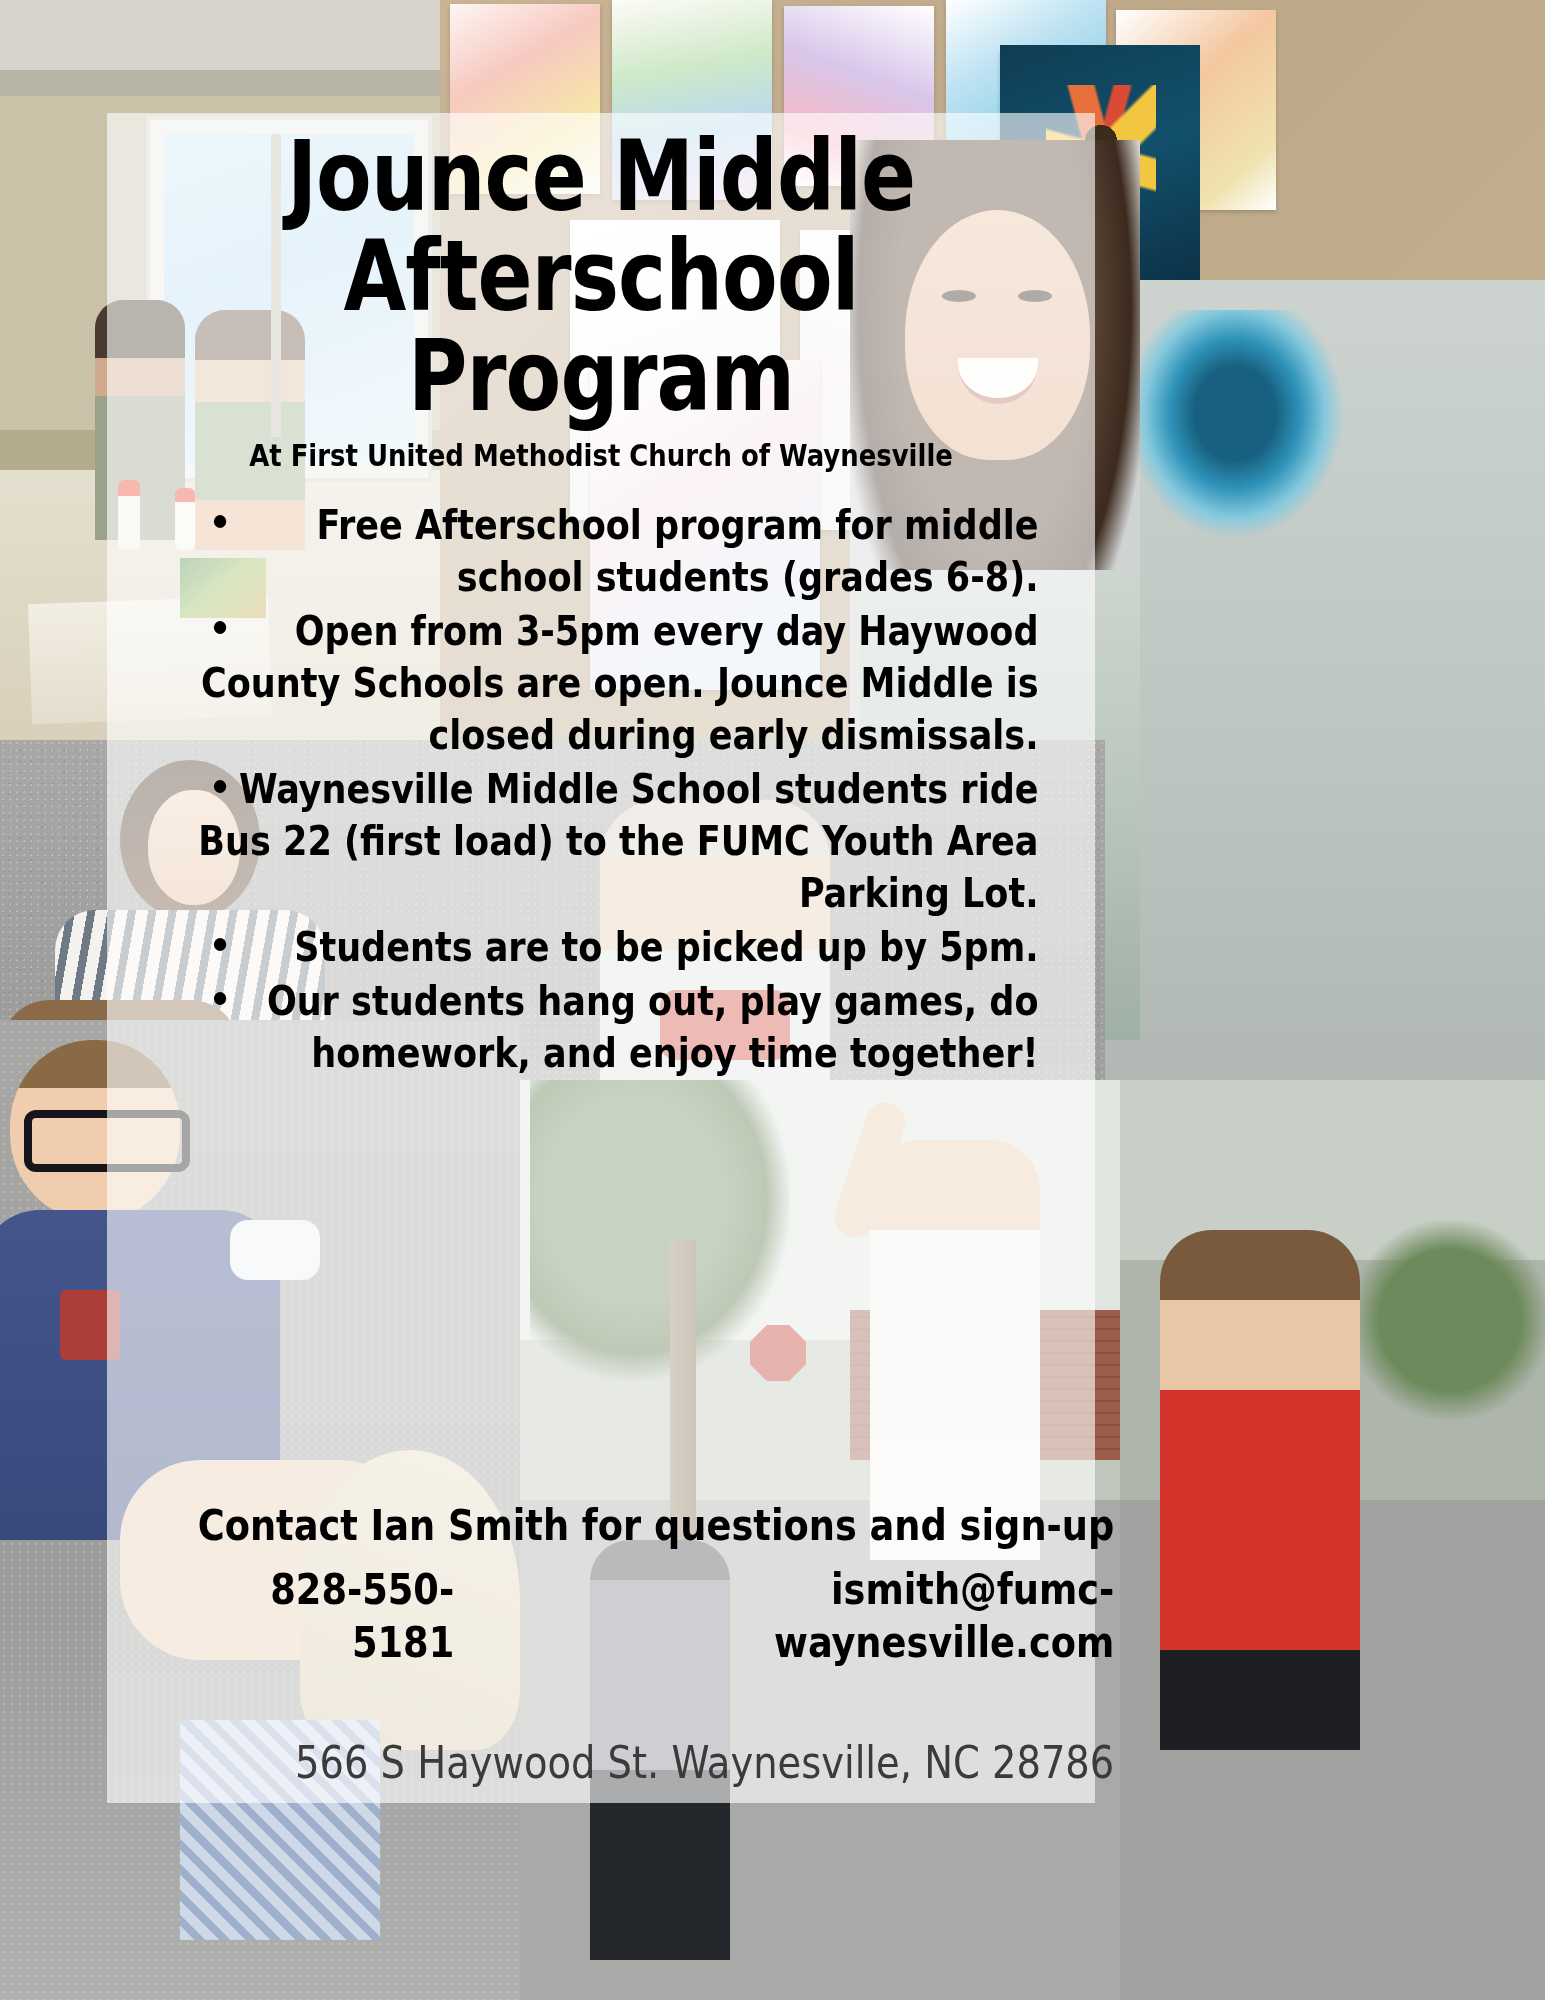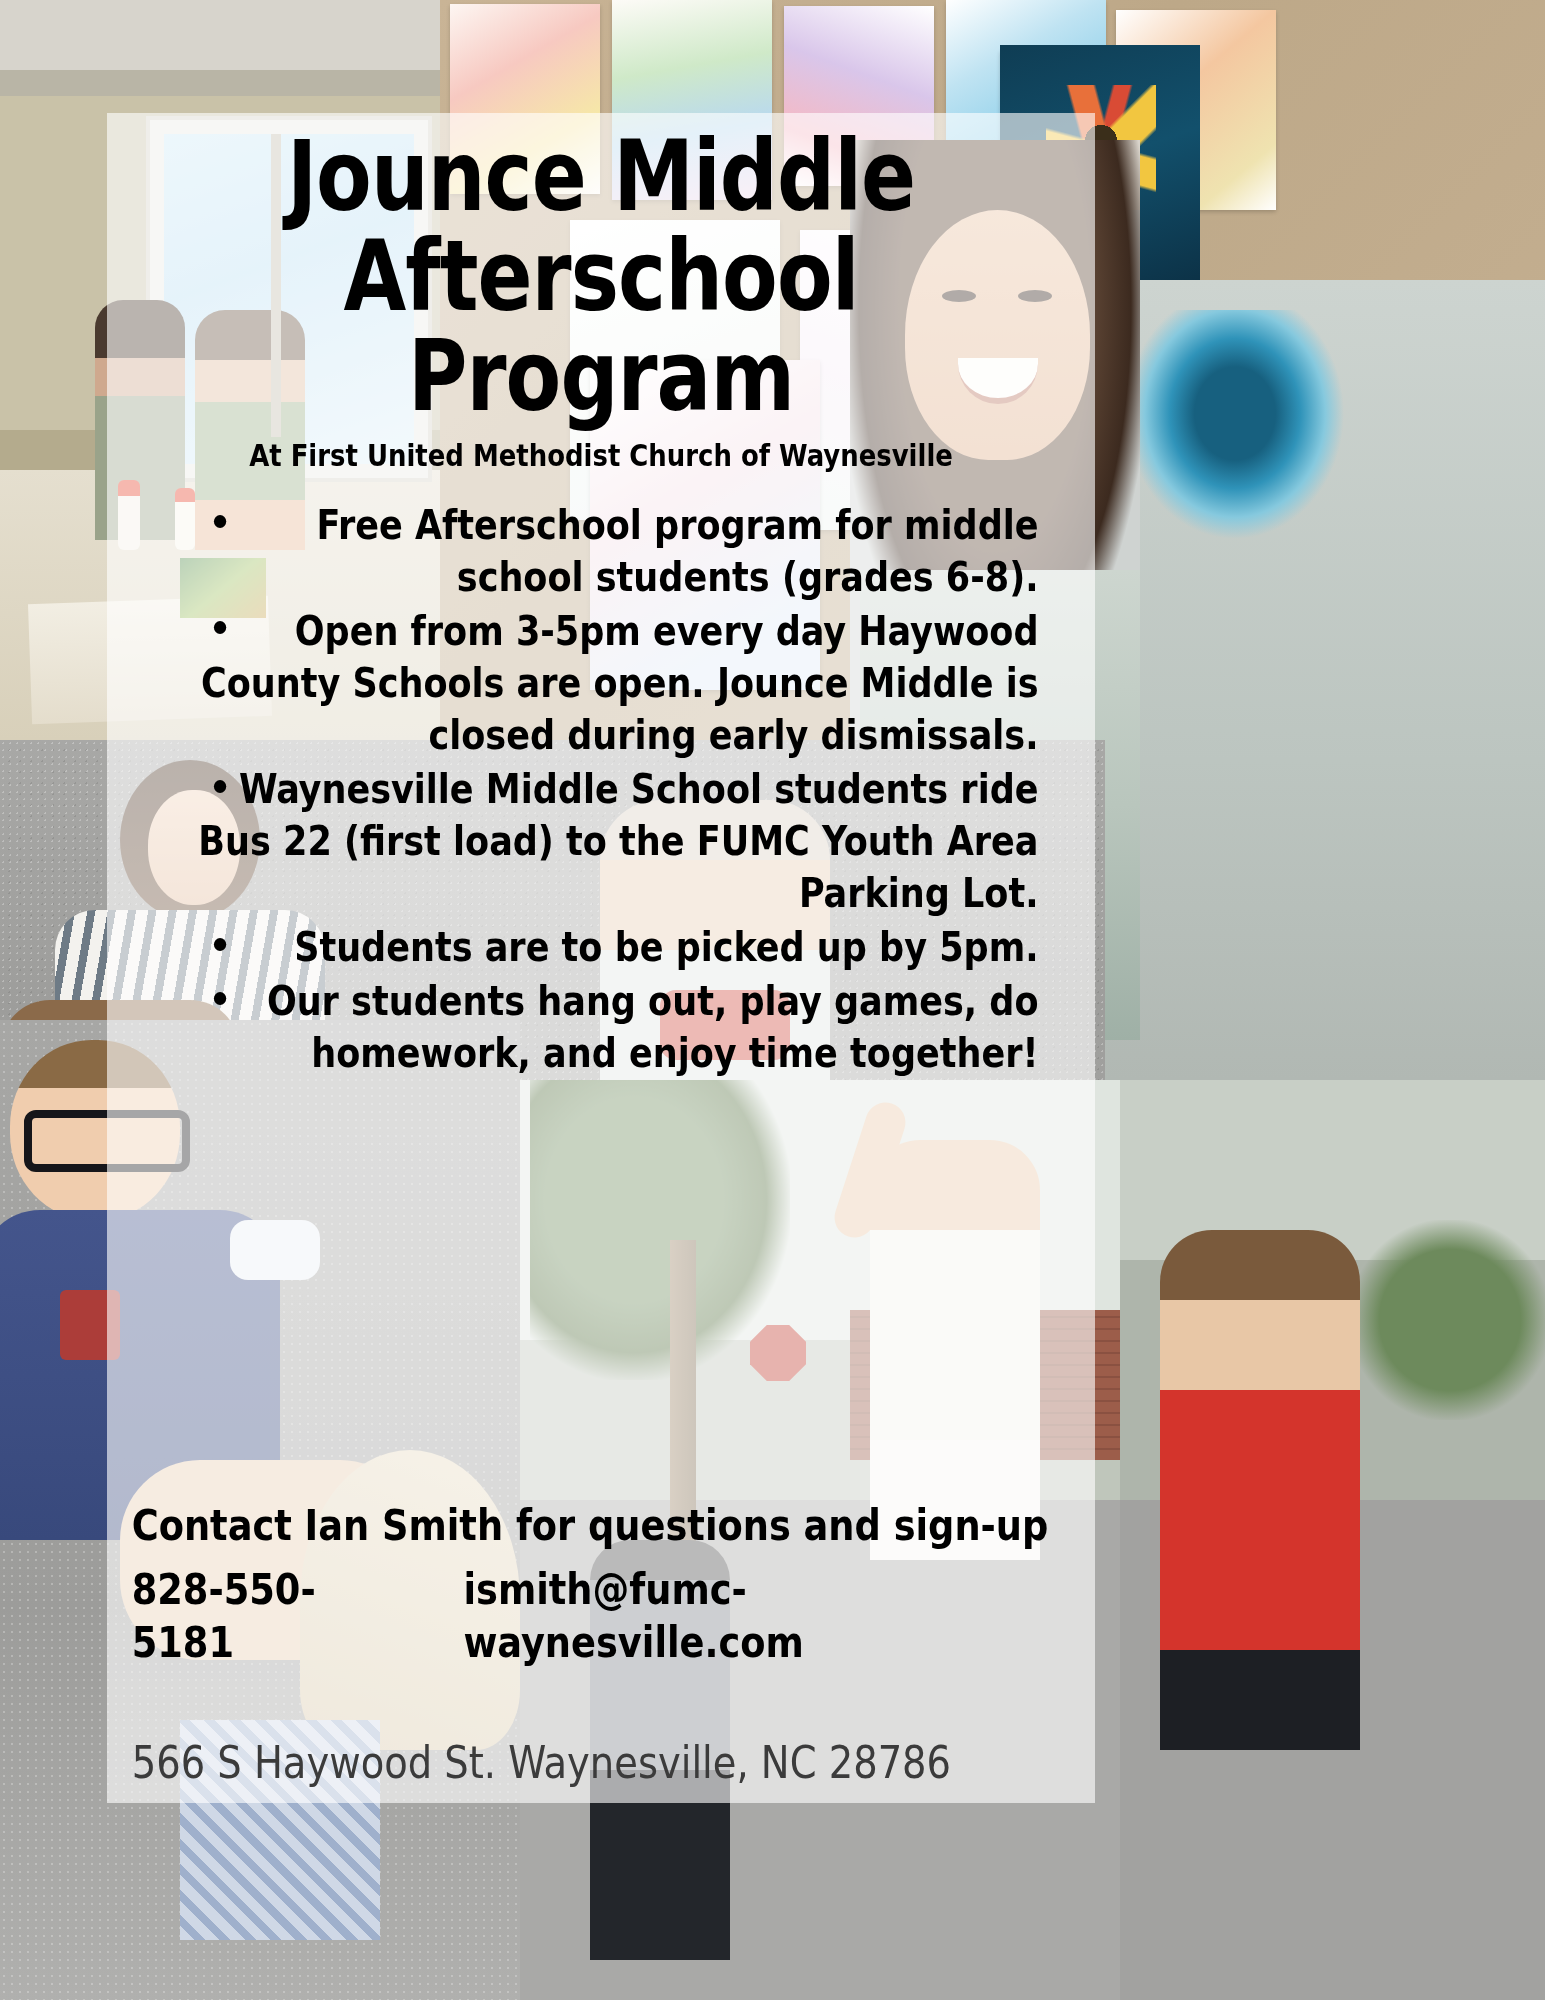--- a/index.html
+++ b/index.html
@@ -210,21 +210,21 @@
   ul.bullets li .dot{
     position:absolute;left:42px;top:0.40em;width:13px;height:13px;border-radius:50%;background:#000;
   }
   li.b1 .dot{left:70px;}
   li.b2 .dot{left:88px;}
   li.b3 .dot{left:42px;}
   li.b4 .dot{left:80px;}
   li.b5 .dot{left:76px;}
 
   .contact{
-    position:absolute;left:107px;top:1500px;width:988px;text-align:left;
+    position:absolute;left:107px;top:1500px;width:988px;text-align:right;padding-left:44px;
   }
   .contact .line1{
     font-family:"DejaVu Sans Condensed","Liberation Sans Narrow","Liberation Sans",sans-serif;
     font-weight:700;font-size:43px;line-height:1.18;transform:scaleX(0.95);
   }
   .contact .line2{
     font-family:"DejaVu Sans Condensed","Liberation Sans Narrow","Liberation Sans",sans-serif;
     font-weight:700;font-size:43px;line-height:1.25;transform:scaleX(0.95);
     margin-top:12px;
     display:flex;justify-content:center;gap:56px;

